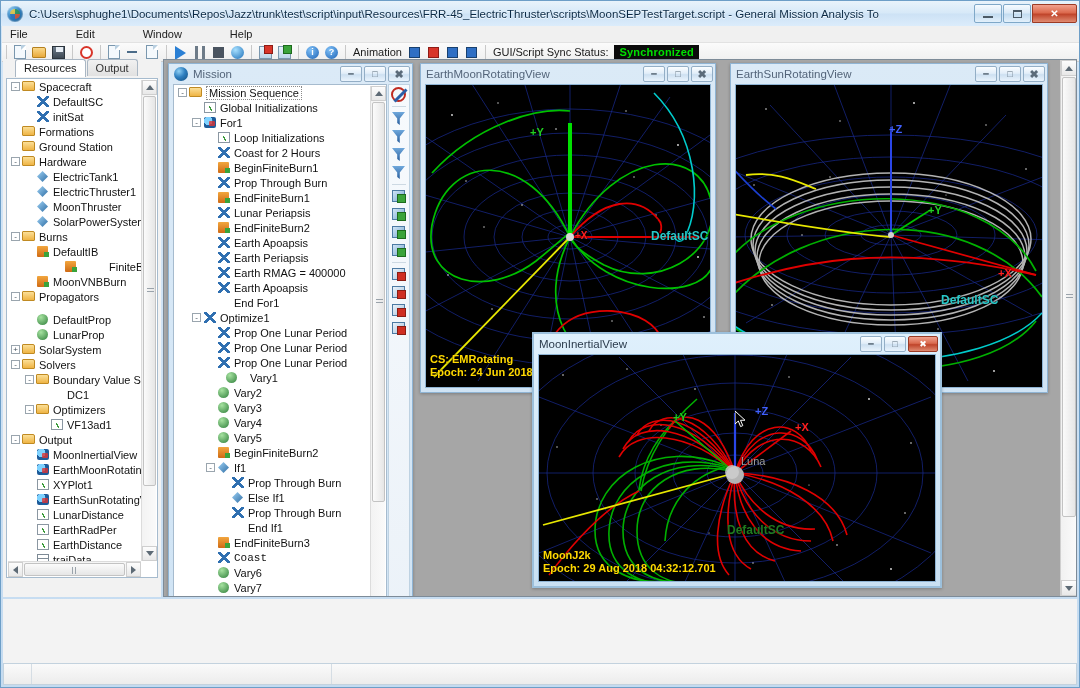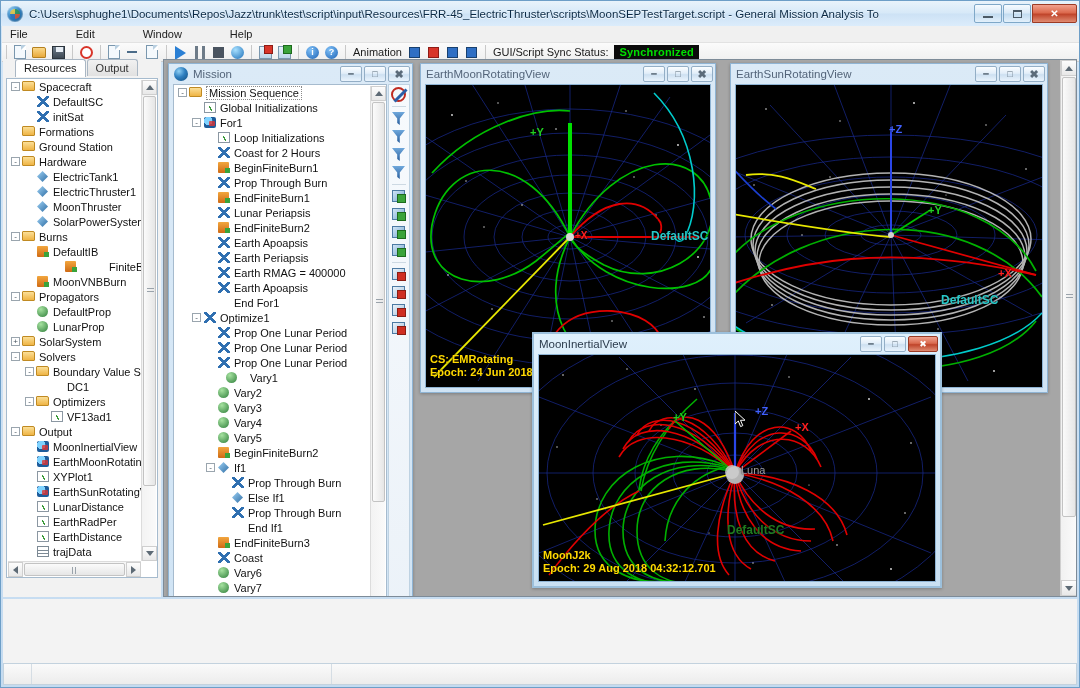--- a/index.html
+++ b/index.html
@@ -471,21 +471,21 @@
             </span>
             <span>MoonVNBBurn</span>
           </div>
           <div class="trow" style="height: 15px; padding-left: 4px;">
             <span class="exp">-</span>
             <span class="tico">
               <span class="fold"></span>
             </span>
             <span>Propagators</span>
           </div>
-          <div class="trow" style="height: 15px; padding-left: 18px;">
+          <div class="trow" style="height: 15px; padding-left: 18px; margin-top: 8px;">
             <span class="exp none"></span>
             <span class="tico">
               <span class="prop"></span>
             </span>
             <span>DefaultProp</span>
           </div>
           <div class="trow" style="height: 15px; padding-left: 18px;">
             <span class="exp none"></span>
             <span class="tico">
               <span class="prop"></span>
@@ -855,21 +855,21 @@
               </span>
               <span>End If1</span>
             </div>
             <div class="trow" style="height: 15px; padding-left: 32px;">
               <span class="exp none"></span>
               <span class="tico">
                 <span class="burn"></span>
               </span>
               <span>EndFiniteBurn3</span>
             </div>
-            <div class="trow" style="height: 15px; padding-left: 32px;">
+            <div class="trow" style="height: 15px; padding-left: 32px; font-family: Liberation Mono, monospace;">
               <span class="exp none"></span>
               <span class="tico">
                 <span class="sc"></span>
               </span>
               <span>Coast</span>
             </div>
             <div class="trow" style="height: 15px; padding-left: 32px;">
               <span class="exp none"></span>
               <span class="tico">
                 <span class="prop"></span>
@@ -1209,21 +1209,21 @@
             <line x1="196" y1="118" x2="196" y2="58" stroke="#2a46e8" stroke-width="2.2"></line>
             <line x1="196" y1="118" x2="136" y2="66" stroke="#00c000" stroke-width="1.6"></line>
             <line x1="196" y1="118" x2="252" y2="76" stroke="#e00000" stroke-width="1.6"></line>
             <line x1="196" y1="118" x2="4" y2="170" stroke="#e8e800" stroke-width="1.8"></line>
             <circle cx="196" cy="120" r="9" fill="#b4b4b4"></circle>
             <circle cx="193" cy="117" r="7" fill="#cfcfcf" opacity="0.8"></circle>
           </svg>
           <span class="scenelabel" style="left:134px;top:56px;color:#20d020;">+Y</span>
           <span class="scenelabel" style="left:216px;top:50px;color:#4060ff;">+Z</span>
           <span class="scenelabel" style="left:256px;top:66px;color:#ff2020;">+X</span>
-          <span class="scenelabel" style="left:202px;top:109px;color:#9f9f9f;font-weight:normal;">Luna</span>
+          <span class="scenelabel" style="left:202px;top:100px;color:#9f9f9f;font-weight:normal;">Luna</span>
           <span class="scenelabel" style="left:188px;top:168px;color:#1f7a1f;font-size:12px;">DefaultSC</span>
           <span class="scenelabel" style="left:4px;top:194px;">MoonJ2k</span>
           <span class="scenelabel" style="left:4px;top:207px;">Epoch: 29 Aug 2018 04:32:12.701</span>
           <span class="cursor" style="left:196px;top:56px;">
             <svg width="12" height="18" viewBox="0 0 12 18">
               <path d="M0 0 L0 13 L3.3 10 L5.6 15.6 L7.8 14.6 L5.5 9.3 L10 9.2 Z" fill="#000" stroke="#fff" stroke-width="1"></path>
             </svg>
           </span>
         </div>
       </div>

